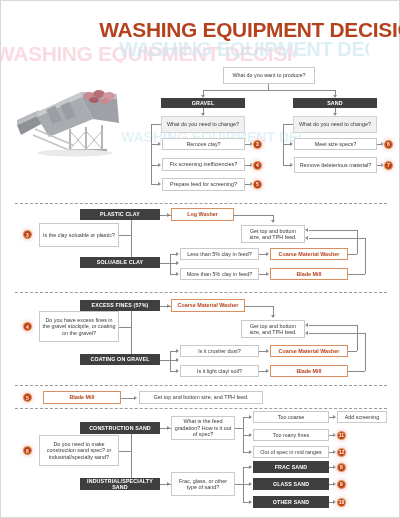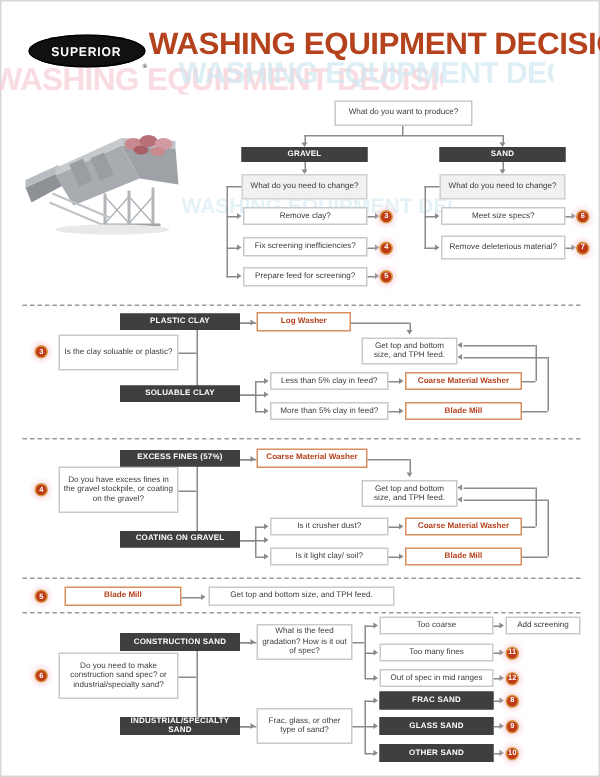--- a/index.html
+++ b/index.html
@@ -129,24 +129,20 @@
     position:absolute;left:14px;width:372px;height:0;
     border-top:1.1px dashed #9a9a9a;
   }
 </style>
 </head>
 <body>
 
 <div class="page">
 
   <div class="header">
-    <div class="logo">
-      <span>SUPERIOR</span>
-      <i class="reg">®</i>
-    </div>
     <div class="title">WASHING EQUIPMENT DECISION TREE</div>
   </div>
   <div class="ghost">WASHING EQUIPMENT DECISION TREE</div>
   <div class="ghost2">WASHING EQUIPMENT DECISION TREE</div>
   <div class="ghost3">WASHING EQUIPMENT DECISION TREE</div>
 
   <svg class="machine" viewBox="0 0 132 80">
     <polygon points="8,46 30,36 34,44 12,56" fill="#8e9196"></polygon>
     <polygon points="8,46 30,36 30,31 8,41" fill="#b8bcc0"></polygon>
     <polygon points="28,38 72,18 84,40 40,58" fill="#a8acb1"></polygon>

